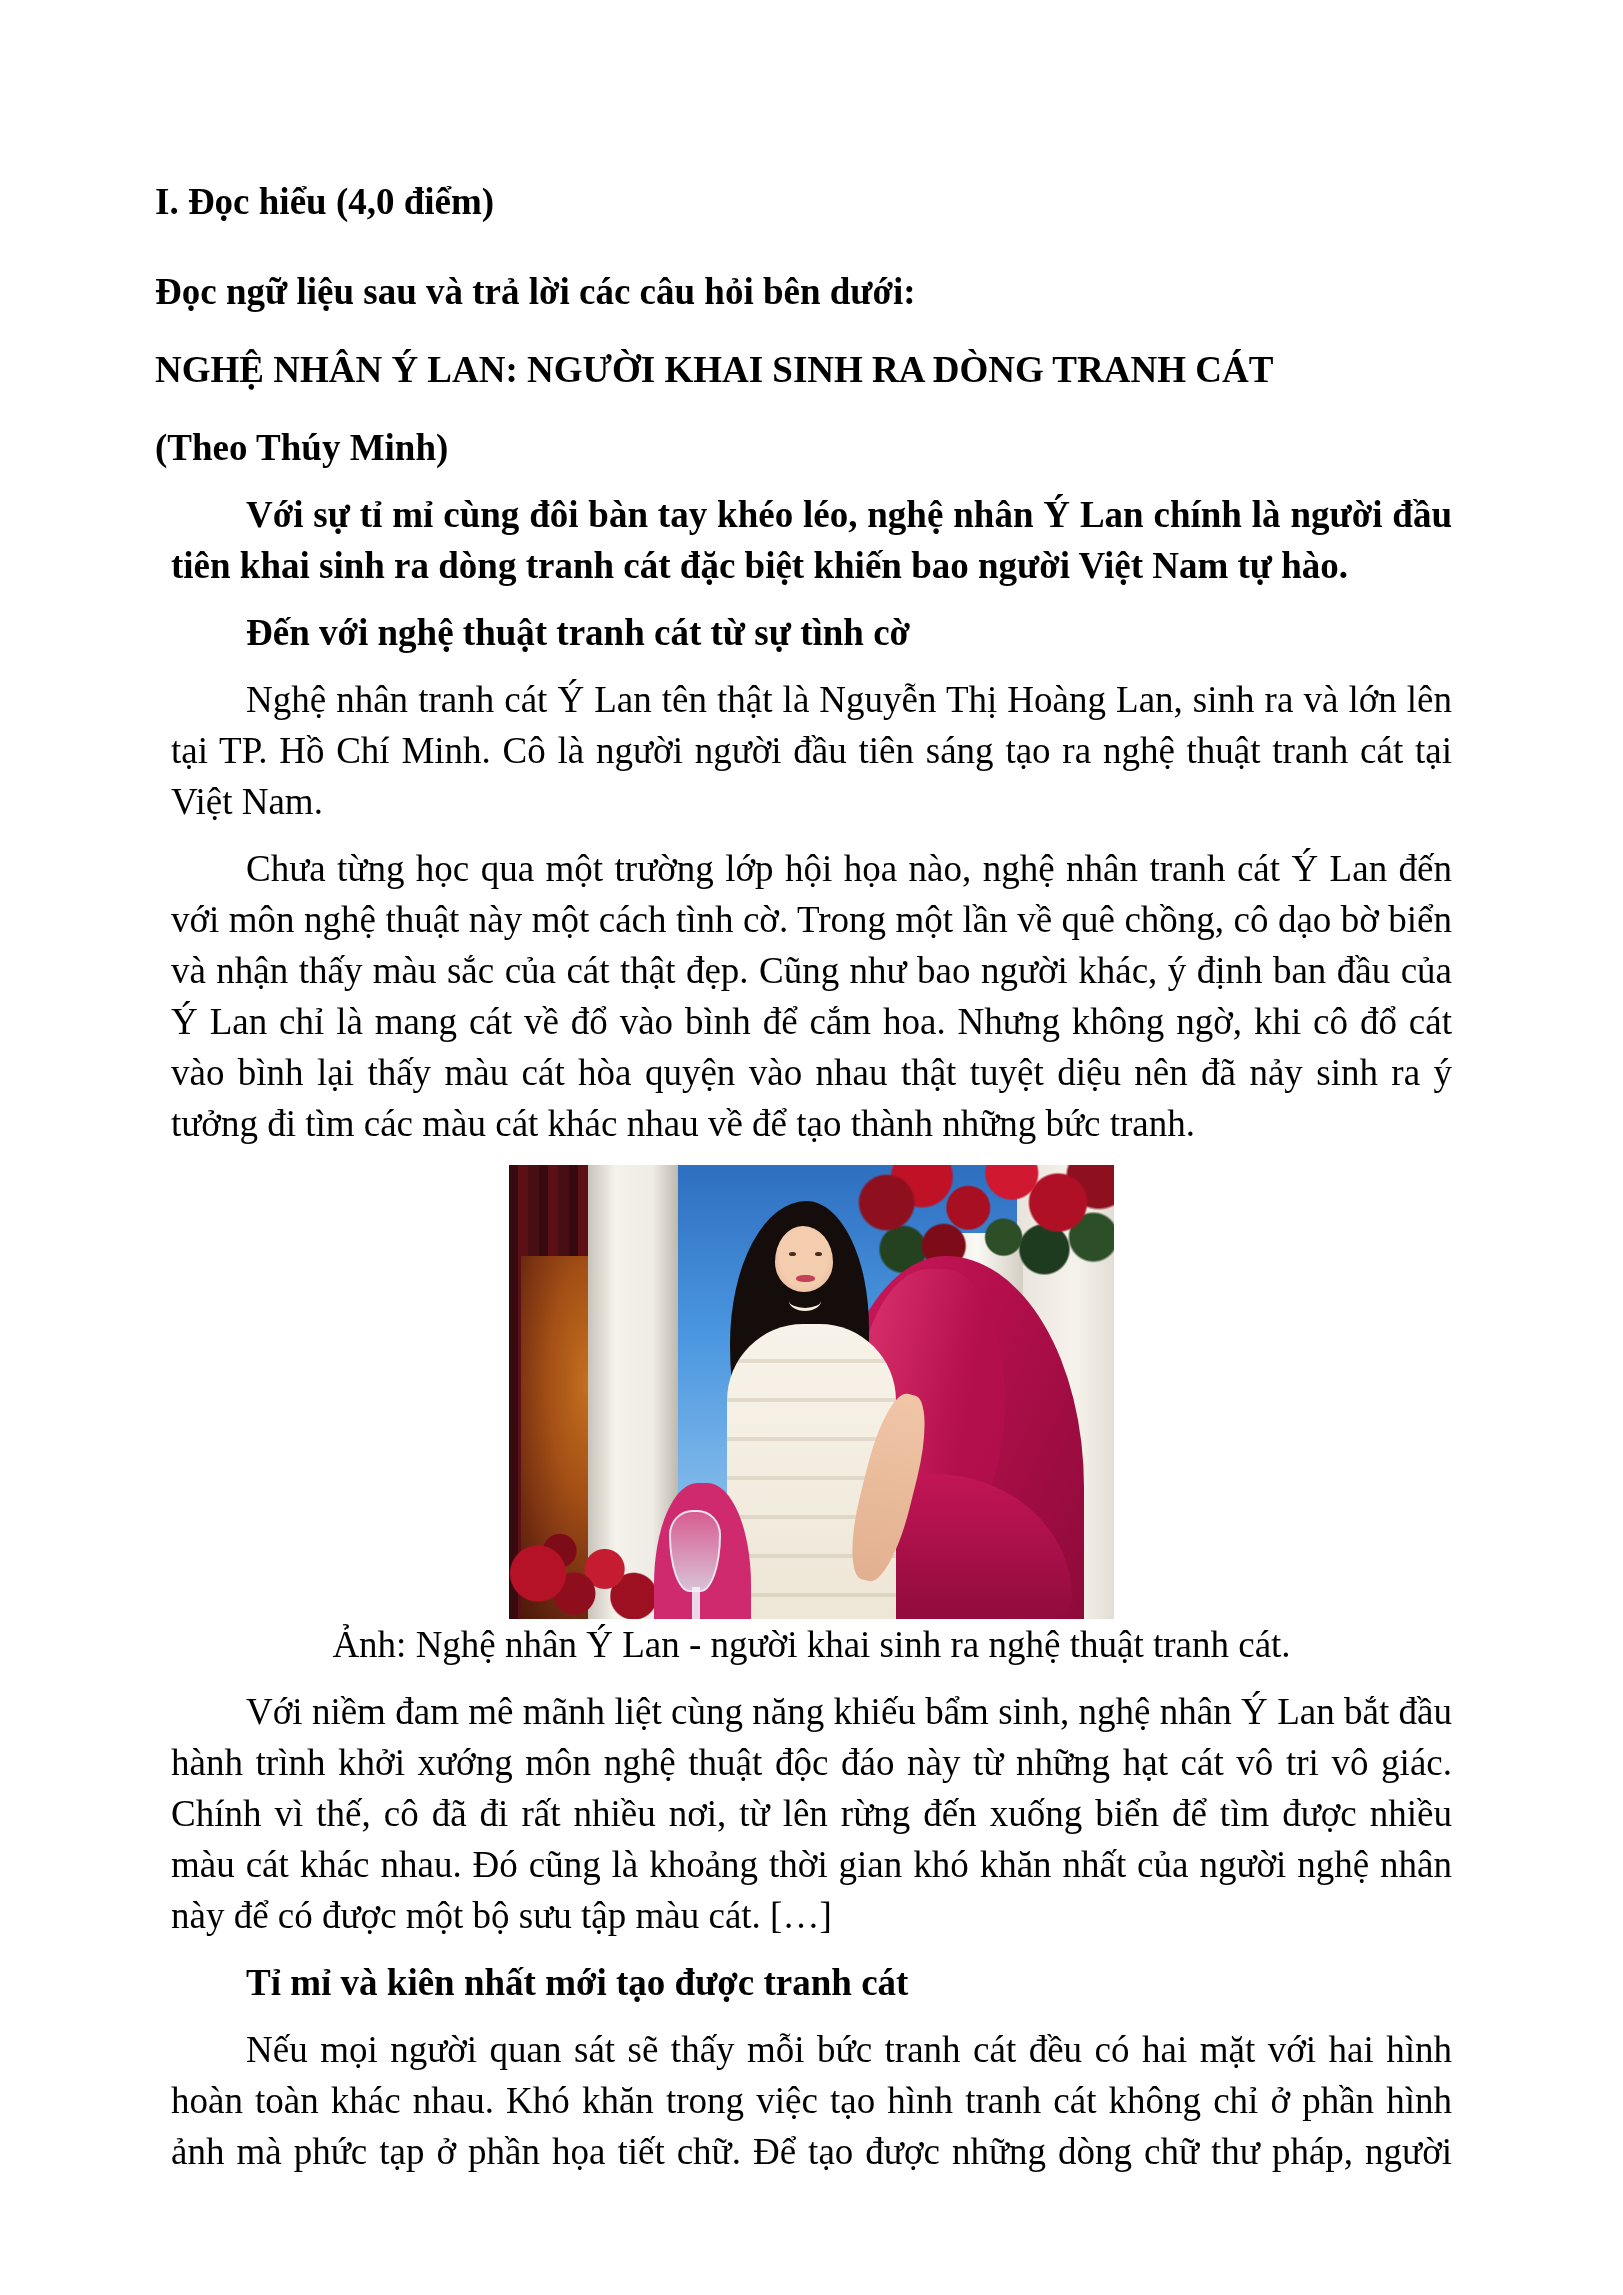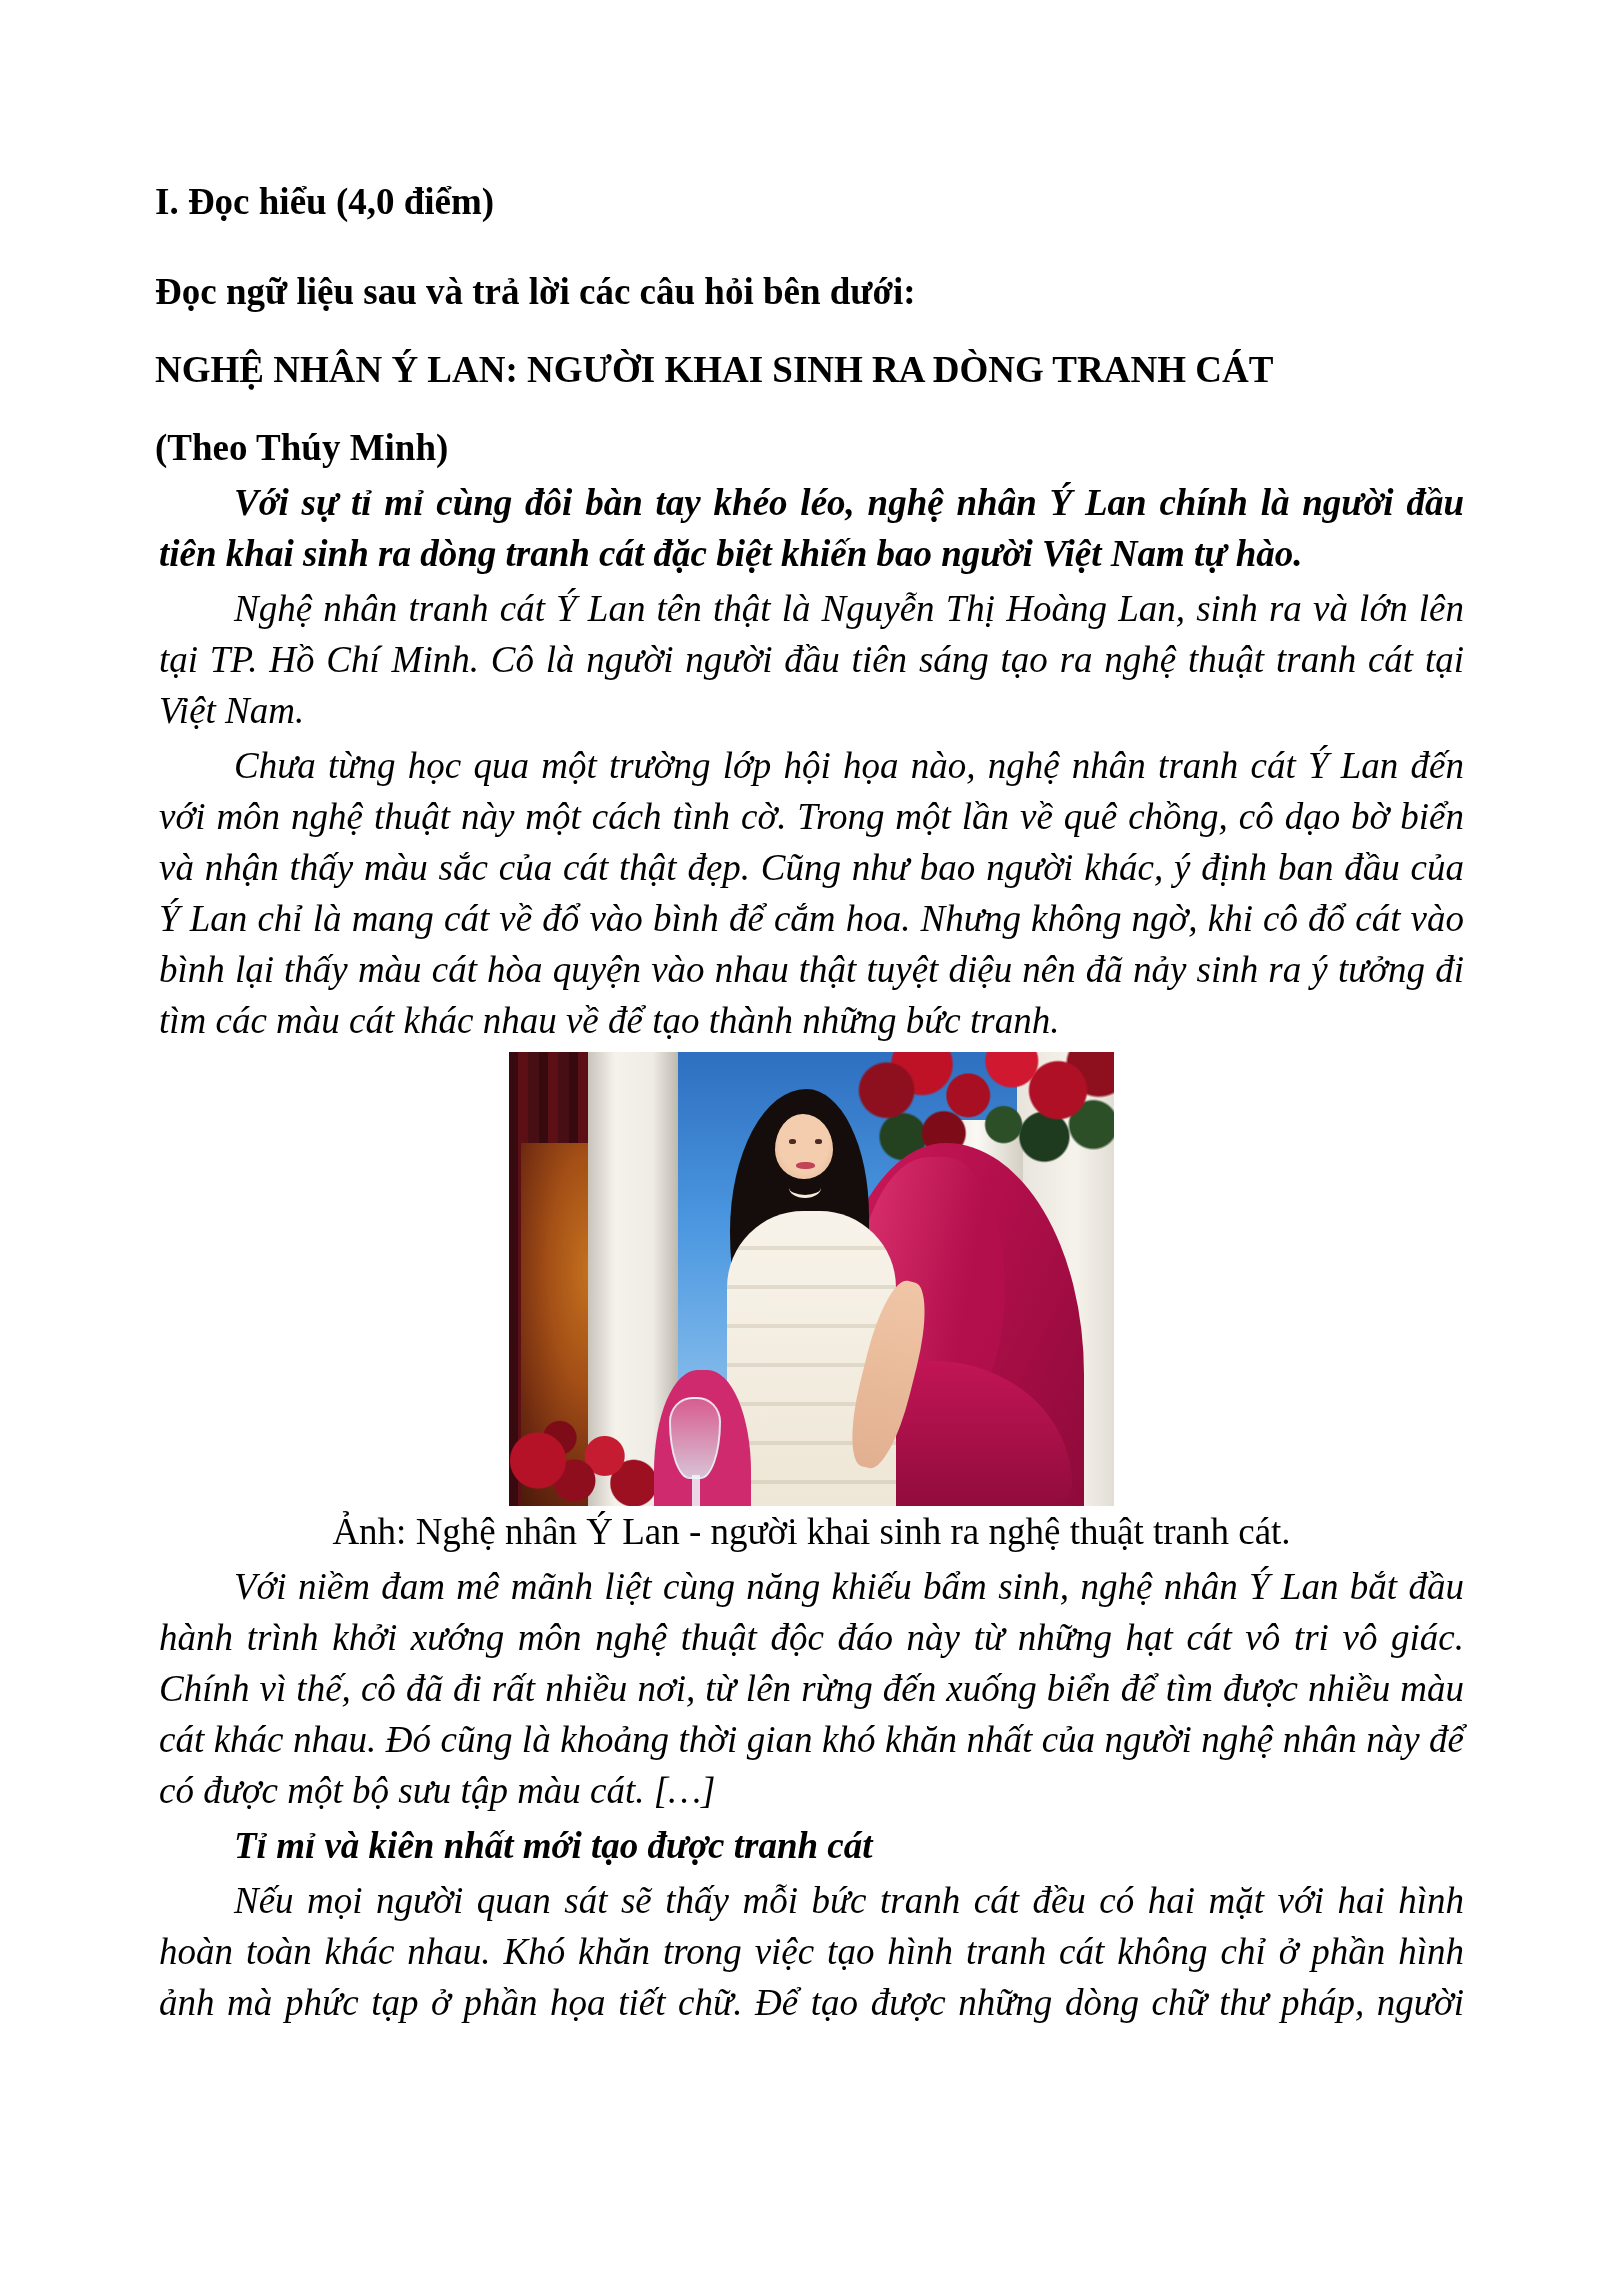--- a/index.html
+++ b/index.html
@@ -22,22 +22,21 @@
   .header-left .dots { letter-spacing:0.8px; }
   .header-right {
     width:738px; text-align:center;
     font-weight:700; font-size:36px; line-height:53px;
   }
   
   .content { margin-top:15.7px; font-size:37px; line-height:51px; }
   .sec-heading, .sec-instruction { font-weight:700;margin-top:39px; }
   .reading-title, .byline { font-weight:700; text-align:left;margin-top:27px; }
   .para {
-    margin:4px; text-align:justify; text-indent:75px;
-    font-style:italic;
+    margin:16px; text-align:justify; text-indent:75px;
   }
   .para.bold { font-weight:700; }
   .para.left { text-align:left; }
   .para.stretch-last { text-align-last:justify; }
   .caption { text-align:center; }
   
   .photo {
     position:relative; width:605px; height:454px;
     margin:6.3px auto 0 auto; overflow:hidden; background:#4b97e0;
   }
@@ -155,20 +154,21 @@
 <div class="page">
 
 
   <div class="content">
     <div class="sec-heading">I. Đọc hiểu (4,0 điểm)</div>
     <div class="sec-instruction">Đọc ngữ liệu sau và trả lời các câu hỏi bên dưới:</div>
     <div class="reading-title">NGHỆ NHÂN Ý LAN: NGƯỜI KHAI SINH RA DÒNG TRANH CÁT</div>
     <div class="byline">(Theo Thúy Minh)</div>
 
     <p class="para bold">Với sự tỉ mỉ cùng đôi bàn tay khéo léo, nghệ nhân Ý Lan chính là người đầu tiên khai sinh ra dòng tranh cát đặc biệt khiến bao người Việt Nam tự hào.</p>
+    <p class="para bold left">Đến với nghệ thuật tranh cát từ sự tình cờ</p>
     <p class="para">Nghệ nhân tranh cát Ý Lan tên thật là Nguyễn Thị Hoàng Lan, sinh ra và lớn lên tại TP. Hồ Chí Minh. Cô là người người đầu tiên sáng tạo ra nghệ thuật tranh cát tại Việt Nam.</p>
     <p class="para">Chưa từng học qua một trường lớp hội họa nào, nghệ nhân tranh cát Ý Lan đến với môn nghệ thuật này một cách tình cờ. Trong một lần về quê chồng, cô dạo bờ biển và nhận thấy màu sắc của cát thật đẹp. Cũng như bao người khác, ý định ban đầu của Ý Lan chỉ là mang cát về đổ vào bình để cắm hoa. Nhưng không ngờ, khi cô đổ cát vào bình lại thấy màu cát hòa quyện vào nhau thật tuyệt diệu nên đã nảy sinh ra ý tưởng đi tìm các màu cát khác nhau về để tạo thành những bức tranh.</p>
 
     <div class="photo">
       <div class="ph-sky"></div>
       <div class="ph-curtain"></div>
       <div class="ph-amber"></div>
       <div class="ph-pillar"></div>
       <div class="ph-wall-right"></div>
       <div class="ph-vase"></div>

